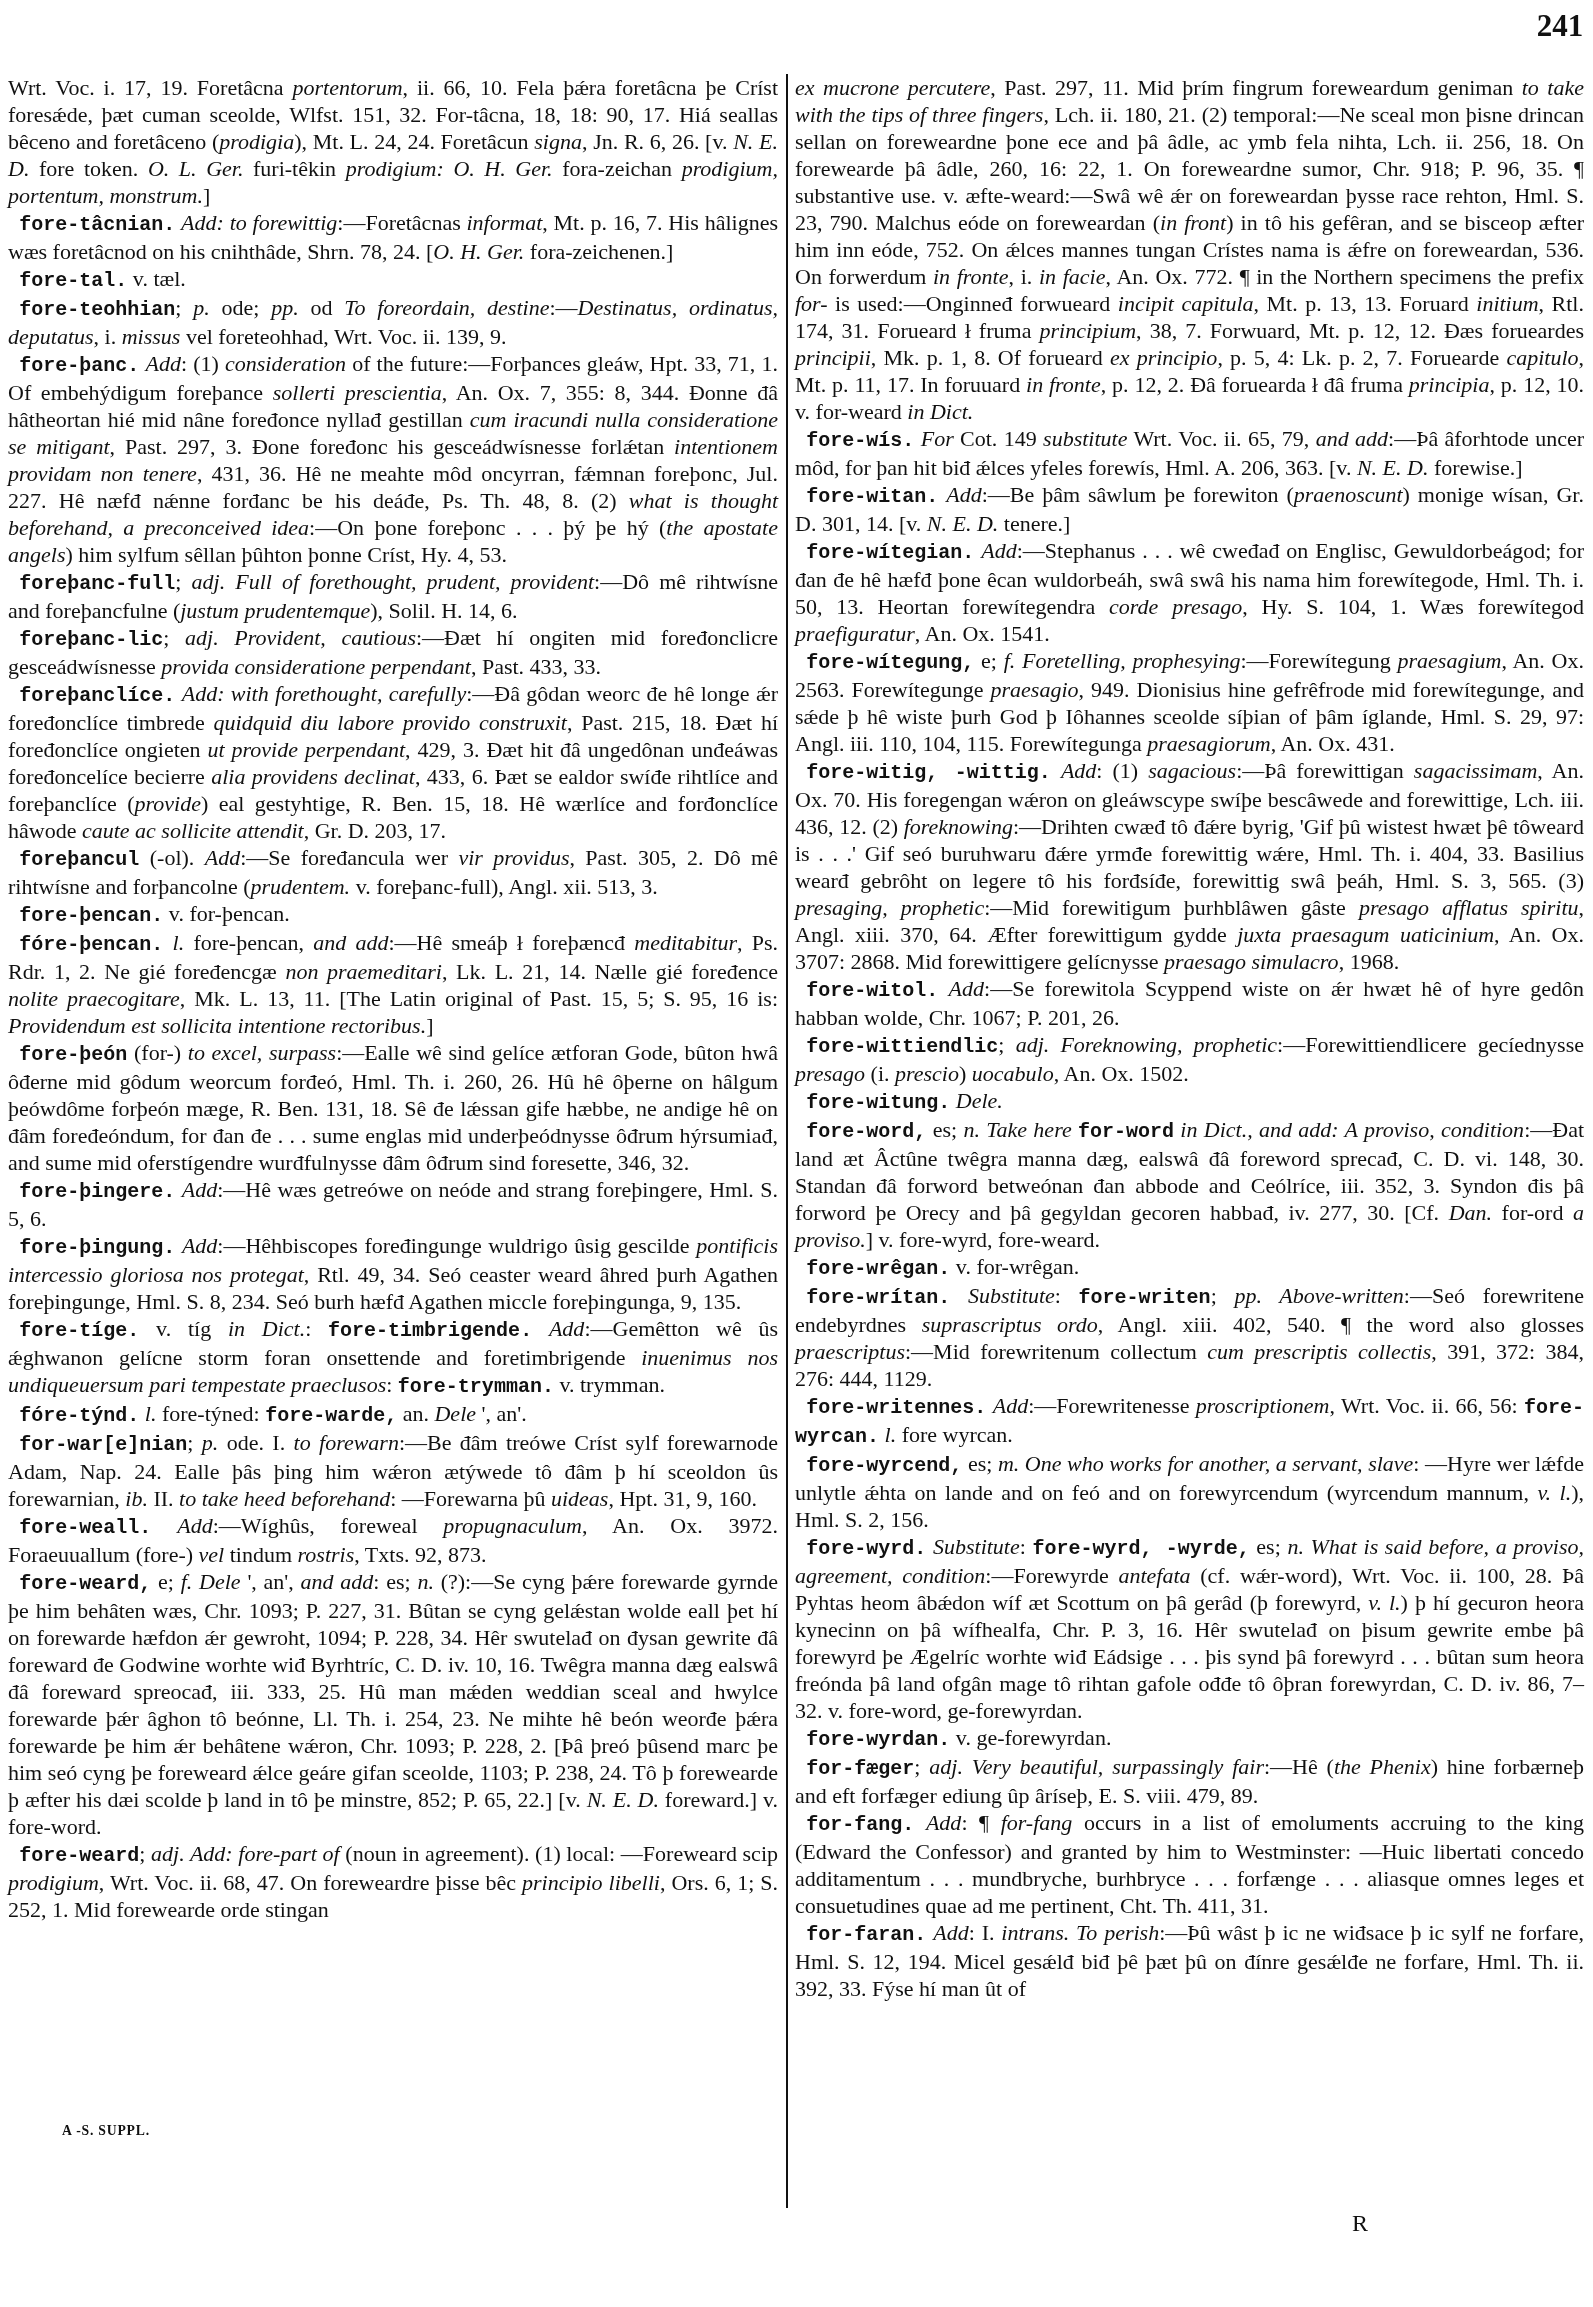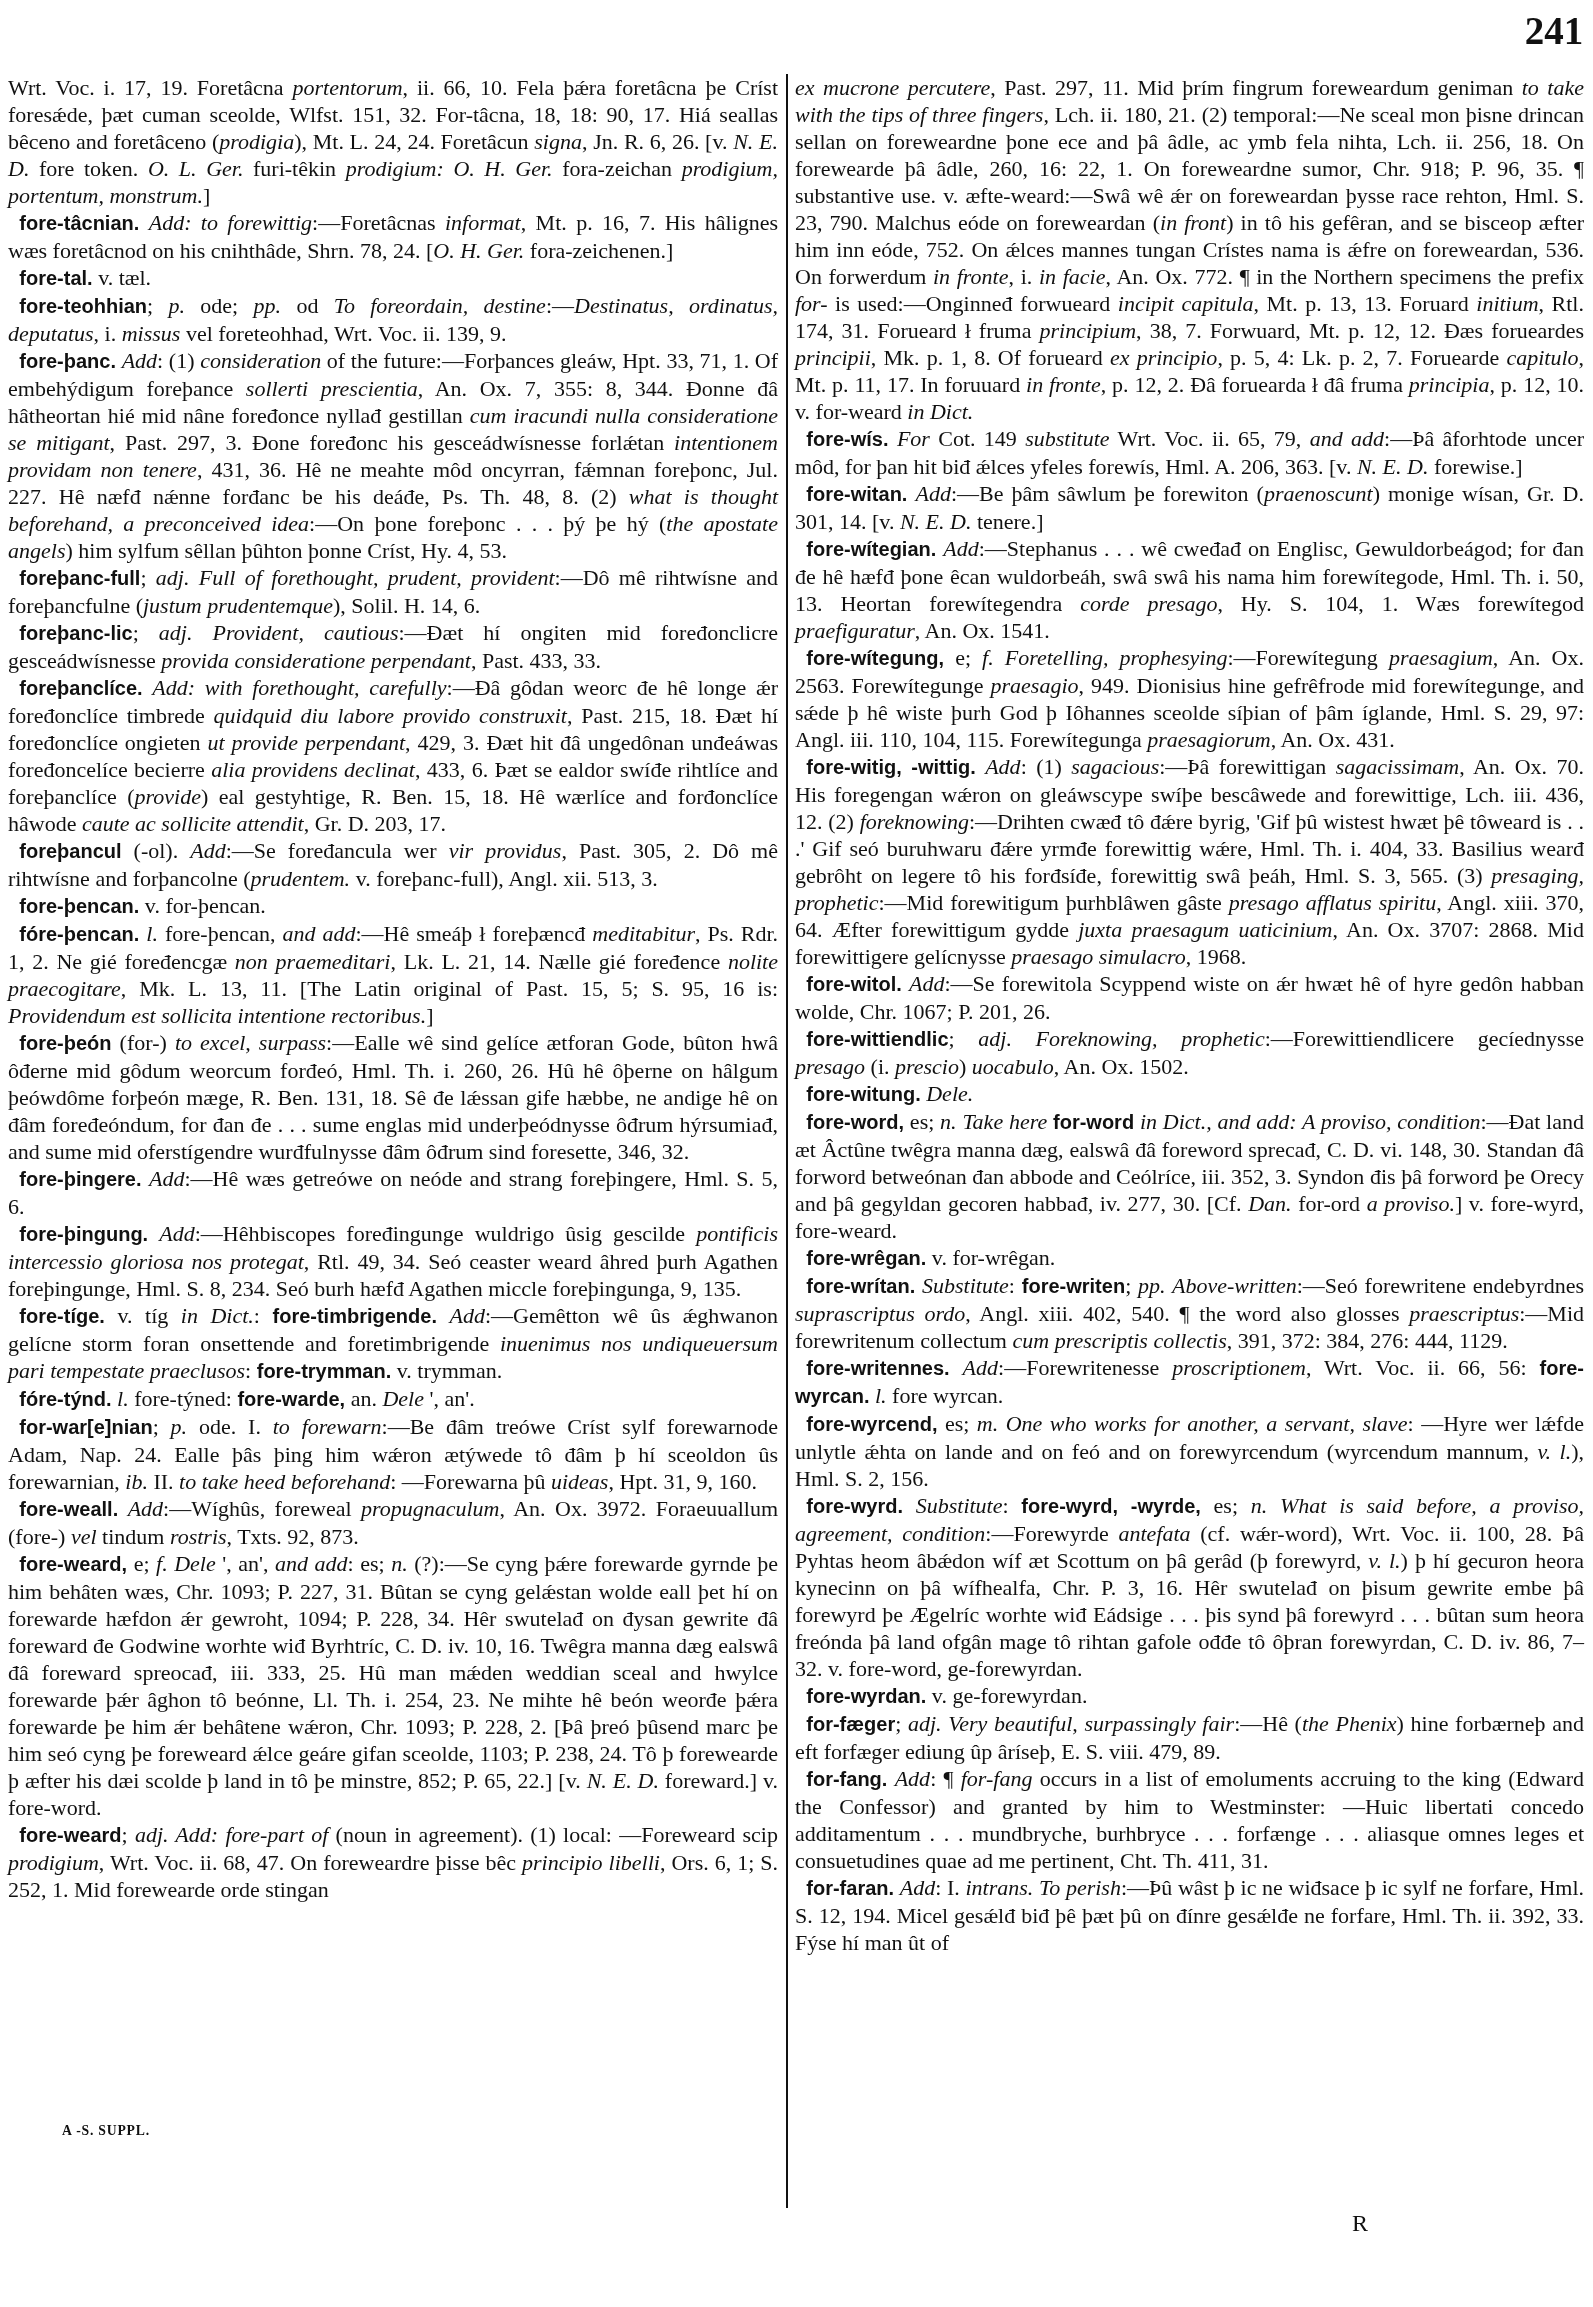--- a/index.html
+++ b/index.html
@@ -9,37 +9,37 @@
     color: #111111;
   }
   .header {
     position: absolute; top: 0; left: 0; width: 1593px; height: 56px;
   }
   .running-title {
     position: absolute; top: 4.8px; left: 0; width: 1593px; text-align: center;
     font-size: 31px; letter-spacing: 0.8px;
   }
   .page-number {
-    position: absolute; top: 8px; right: 9.7px; font-size: 39px; font-weight: bold;
+    position: absolute; top: 8px; right: 9.7px; font-size: 31px; font-weight: bold;
   }
   .columns {
     position: absolute; top: 74px; left: 0; width: 1593px; height: 2178px; padding-left: 44px;
   }
   .col {
     position: absolute; top: 0; font-size: 22px; line-height: 27px;
     text-align: justify; hyphens: manual;
   }
   .col-left { left: 8px; width: 770px; }
   .col-right { left: 795px; width: 789px; }
   .rule {
     position: absolute; top: 0; left: 786px; width: 1.6px; height: 2134px; background: #111;
   }
   .entry { margin: 0; text-indent: 0; }
   .entry.headed { text-indent: 11.3px; }
-  .hw { font-weight: bold; font-family: Liberation Sans, sans-serif; font-size: 20px; }
+  .hw { font-weight: bold; font-family: Liberation Mono, monospace; font-size: 20px; }
   .it { font-style: italic; }
   .footer-sig {
     position: absolute; top: 2123px; left: 62px; font-size: 13.7px; font-weight: bold;
     letter-spacing: 0.8px;
   }
   .footer-mark {
     position: absolute; top: 2210px; left: 1352px; font-size: 24px;
   }
 </style>
 </head>

